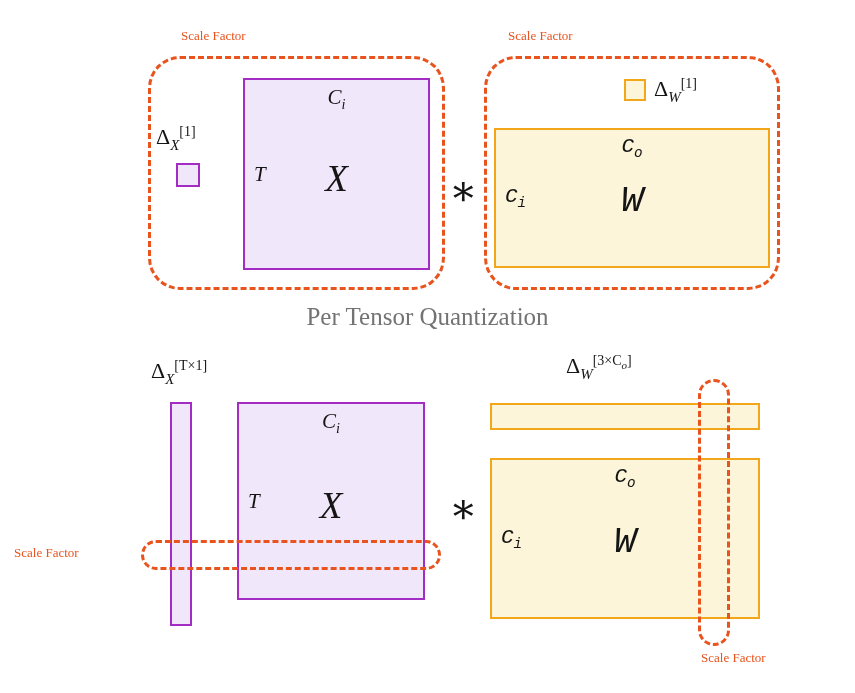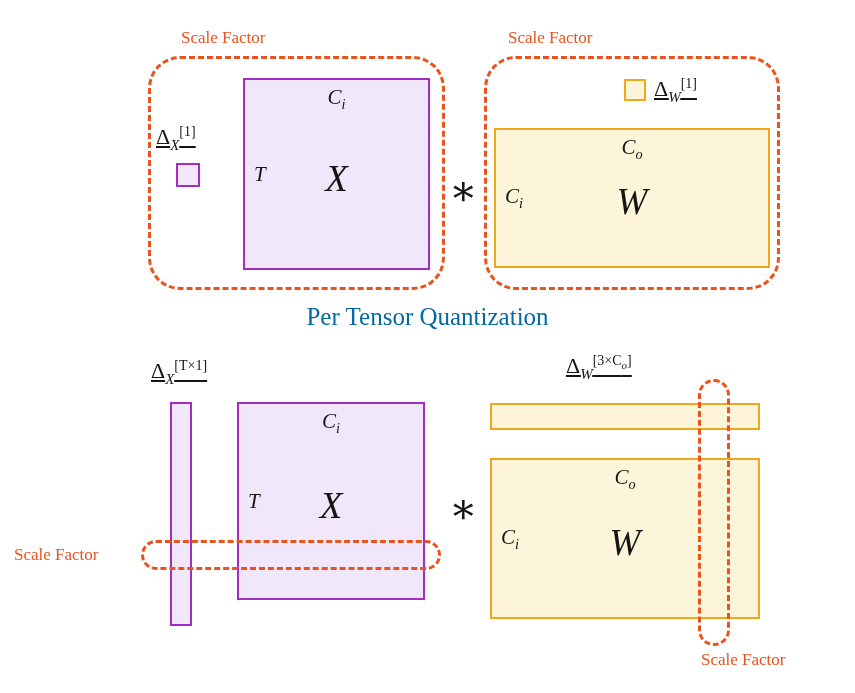--- a/index.html
+++ b/index.html
@@ -16,52 +16,52 @@
     border:3px dashed var(--accent,#E8531E);
     border-radius:32px;
     z-index:4;
     background:transparent;
   }
   .dashed-band-h { border-radius:16px; }
   .dashed-band-v { border-radius:16px; }
 
   .sf-label {
     position:absolute; color:var(--accent,#E8531E);
-    font-size:17px; white-space:nowrap; z-index:6;
+    font-size:13px; white-space:nowrap; z-index:6;
   }
 
   
   .matrix { position:absolute; z-index:2;text-align:center; }
   .matrix.purple { border:2.5px solid var(--purple,#A32CC4); background:var(--purple_fill,#F1E7FB); }
-  .matrix.orange { border:2.5px solid var(--orange,#F2A71B); background:var(--orange_fill,#FDF5D9); }
+  .matrix.orange { border:2.5px solid var(--orange,#F2A71B); background:var(--orange_fill,#FDF5D9);font-family:Liberation Mono, monospace; }
 
   .m-top { position:absolute; top:5px; left:50%; transform:translateX(-50%); font-style:italic; font-size:21px; }
   .m-left { position:absolute; left:9px; top:50%; transform:translateY(-50%); font-style:italic; font-size:21px; }
   .m-center { position:absolute; left:50%; top:52%; transform:translate(-50%,-50%); font-style:italic; font-size:37px; }
   .m-top sub, .m-left sub { font-size:0.68em; font-style:italic; }
 
   
   .swatch { position:absolute; z-index:3; }
   .swatch.purple { border:2px solid var(--purple,#A32CC4); background:var(--purple_fill,#F1E7FB); }
   .swatch.orange { border:2px solid var(--orange,#F2A71B); background:var(--orange_fill,#FDF5D9); }
 
   
-  .delta { position:absolute; font-size:22px; white-space:nowrap; z-index:6;text-decoration:underline; }
+  .delta { position:absolute; font-size:22px; white-space:nowrap; z-index:6; }
   .delta sub { font-style:italic; font-size:15px; }
   .delta sup { font-size:14px; }
   .delta sup sub { font-style:italic; font-size:11px; }
 
   .asterisk {
     position:absolute; font-family:"DejaVu Serif",serif;
     font-size:42px; line-height:1; z-index:3;
   }
 
   .caption {
     position:absolute; left:0; right:0; text-align:center;
-    font-size:25px; color:#0369a1; z-index:6; white-space:nowrap;
+    font-size:25px; color:#737373; z-index:6; white-space:nowrap;
   }
 </style>
 </head>
 <body>
 
 <div class="canvas">
 
   <div class="sf-label" style="left:181px; top:28px;">Scale Factor</div>
   <div class="sf-label" style="left:508px; top:28px;">Scale Factor</div>
 

